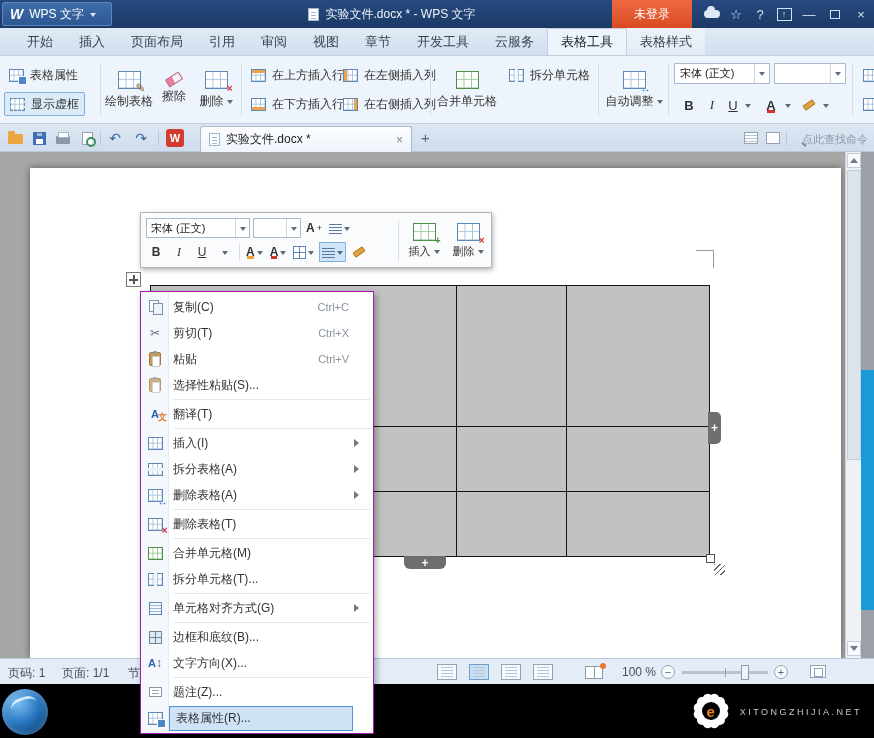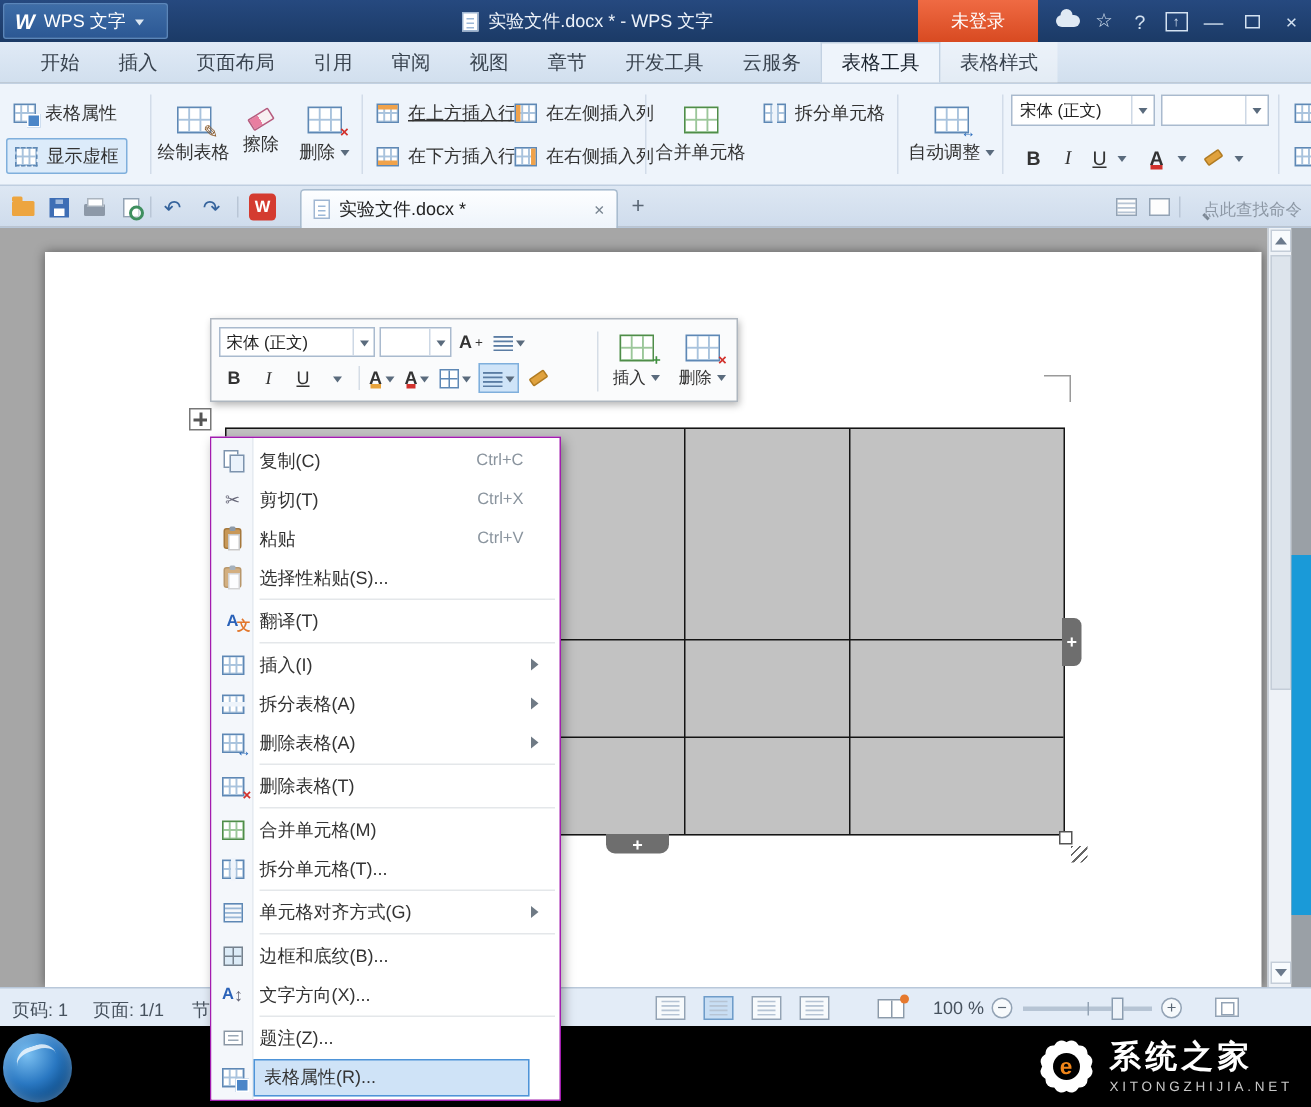--- a/index.html
+++ b/index.html
@@ -249,21 +249,21 @@
       <span class="g big">
           <span class="ov red">×</span>
         </span>
       <span class="lblrow">
           <span>删除</span>
           <span class="caret"></span>
         </span>
     </div>
     <div class="vd" style="left:241px;"></div>
 
-    <div class="smallbtn" style="left:246px; top:7px;text-decoration:underline;">
+    <div class="smallbtn" style="left:246px; top:7px;">
       <span class="g band bt"></span>
       <span>在上方插入行</span>
     </div>
     <div class="smallbtn" style="left:246px; top:36px;">
       <span class="g band bb"></span>
       <span>在下方插入行</span>
     </div>
     <div class="smallbtn" style="left:338px; top:7px;">
       <span class="g band bl"></span>
       <span>在左侧插入列</span>
@@ -509,21 +509,20 @@
     <div class="orb"></div>
     <div class="wm">
       <span class="gear">
         <span class="tooth"></span>
           <span class="tooth t2"></span>
           <span class="tooth t3"></span>
         <span class="hole"></span>
         <span class="e">e</span>
       </span>
       <span>
-        <div class="wmname">系统之家</div>
         <div class="wmsite">XITONGZHIJIA.NET</div>
       </span>
     </div>
   </div>
 
   <div id="cmenu">
     <div class="gutter"></div>
 
     <div class="mi">
       <span class="ic">

